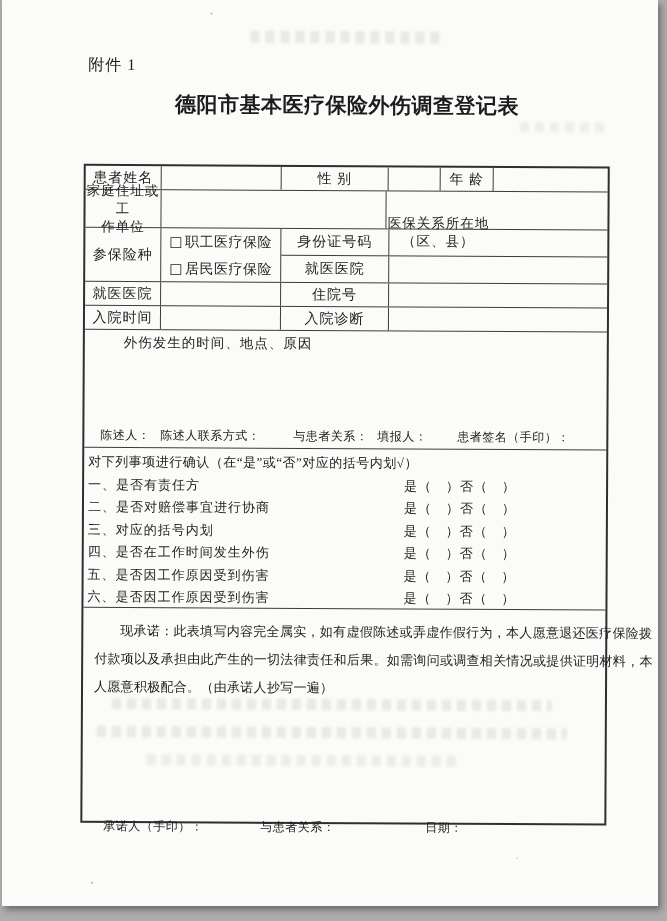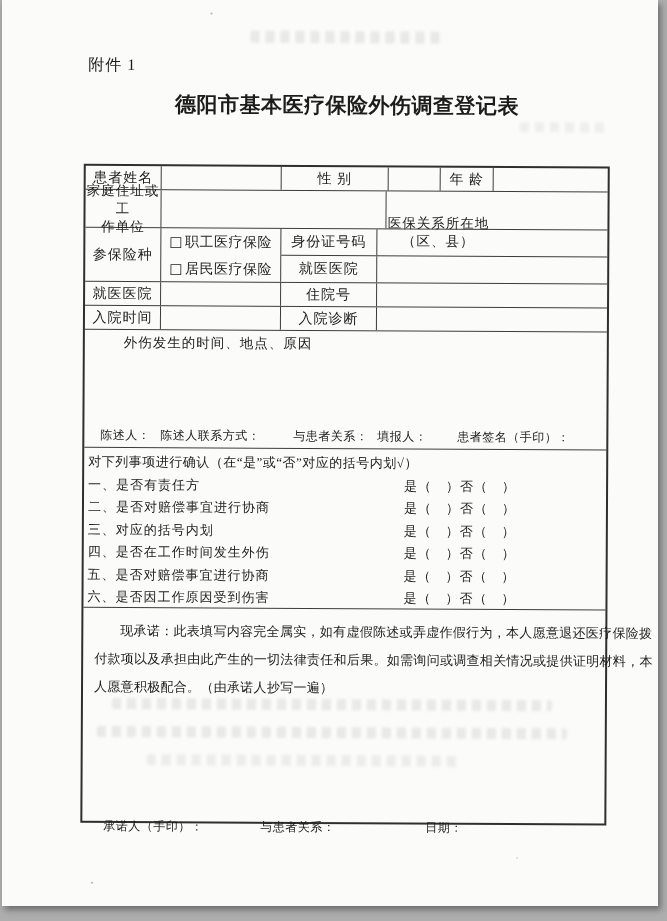--- a/index.html
+++ b/index.html
@@ -34,21 +34,21 @@
     font-size:14px;
   }
   .r{display:flex;border-bottom:1px solid #3c3c3c;box-sizing:border-box;flex:0 0 auto;}
   .r:last-child{border-bottom:none;flex:1 1 auto;}
   .c{border-right:1px solid #3c3c3c;box-sizing:border-box;position:relative;}
   .c:last-child{border-right:none;}
   .lab{display:flex;flex-direction:column;align-items:center;justify-content:center;
        text-align:center;letter-spacing:1px;}
   .h24{height:24px;} .h38{height:38px;} .h54{height:54px;}
   .w94{width:76px;} .w120{width:120px;} .w107{width:107px;} .w52{width:52px;}
-  .w53{width:53px;} .w225{width:225px;} .w105{width:105px;margin-top:41px;} .w92{width:96px;}
+  .w53{width:53px;} .w225{width:225px;} .w105{width:105px;margin-top:41px;} .w92{width:108px;}
   .grow{flex:1 1 auto;}
   .two-line{line-height:18px;font-size:13.5px;}
   .chk-cell{display:flex;flex-direction:column;justify-content:center;padding-left:8px;line-height:26px;}
   .chk-line{white-space:nowrap;font-size:14px;letter-spacing:0.5px;}
   .chk-box{font-family:"DejaVu Sans",sans-serif;margin-right:2px;}
   .nest{display:flex;flex-direction:column;flex:1 1 auto;}
   .nest .nr{display:flex;flex:1 1 auto;box-sizing:border-box;}
   .nest .nr:first-child{border-bottom:1px solid #3c3c3c;}
   
   .injury-cell{flex:1 1 auto;position:relative;height:118px;}
@@ -176,21 +176,21 @@
         </div>
         <div class="confirm-item">
           <span>三、对应的括号内划</span>
           <span class="opts">是（　）否（　）</span>
         </div>
         <div class="confirm-item">
           <span>四、是否在工作时间发生外伤</span>
           <span class="opts">是（　）否（　）</span>
         </div>
         <div class="confirm-item">
-          <span>五、是否对赔偿事宜进行协商</span>
+          <span>五、是否因工作原因受到伤害</span>
           <span class="opts">是（　）否（　）</span>
         </div>
         <div class="confirm-item">
           <span>六、是否因工作原因受到伤害</span>
           <span class="opts">是（　）否（　）</span>
         </div>
       </div>
     </div>
 
     <div class="r">

